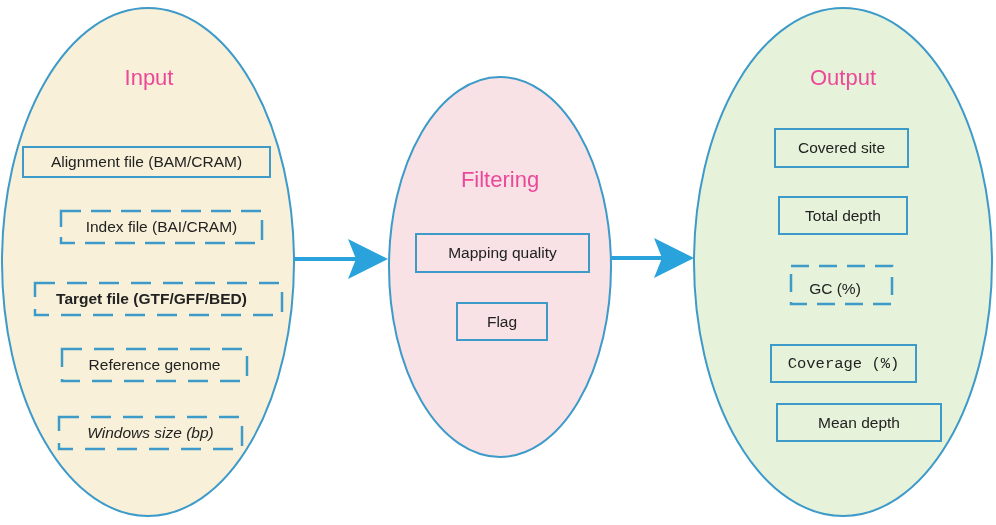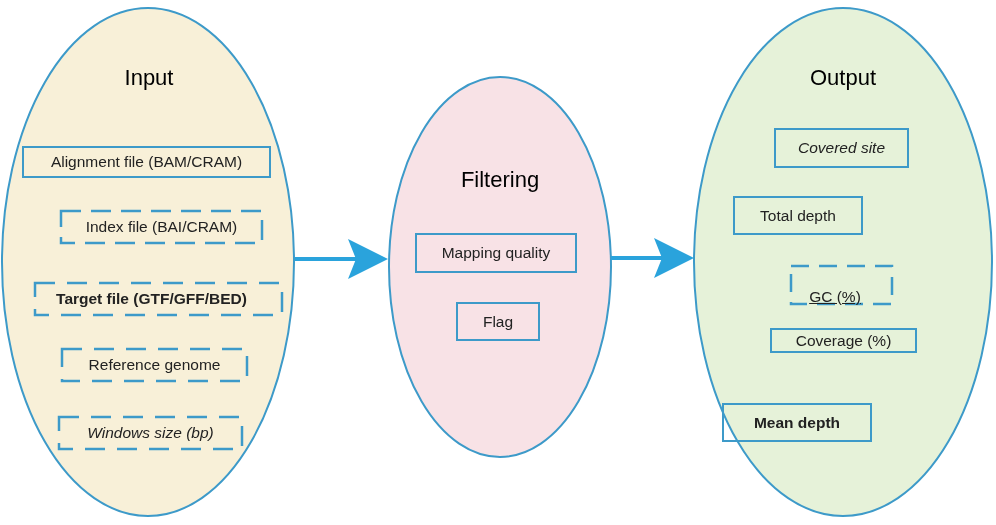--- a/index.html
+++ b/index.html
@@ -1,19 +1,19 @@
 <!DOCTYPE html>
 <html><head>
 <meta charset="utf-8">
 <style>
   html, body { margin:0; padding:0; background:#ffffff; }
   body { width:996px; height:525px; position:relative; overflow:hidden;
          font-family:"Liberation Sans", sans-serif; color:#222; }
   svg#diagram { position:absolute; left:0; top:0; }
-  .lbl { position:absolute; white-space:nowrap; color:#000000; }
+  .lbl { position:absolute; white-space:nowrap; color:#ec4899; }
   .title { font-size:22px; transform:translate(-50%,-50%); }
   .box { position:absolute; box-sizing:border-box; display:flex; align-items:center;
          justify-content:center; font-size:15.5px; color:#222; white-space:nowrap; }
   .box.solid { border:2.5px solid #3d9ac9; }
 </style>
 </head>
 <body>
 
 <svg id="diagram" width="996" height="525" viewBox="0 0 996 525">
   <ellipse cx="148" cy="262" rx="146" ry="254" fill="#f8f0d8" stroke="#3d9ac9" stroke-width="2"></ellipse>
@@ -37,21 +37,21 @@
 </svg>
 
 <div class="lbl title" style="left:149px; top:78px;">Input</div>
 <div class="box solid" style="left:22px; top:146px; width:249px; height:32px;">Alignment file (BAM/CRAM)</div>
 <div class="box" style="left:61px; top:211px; width:201px; height:32px;">Index file (BAI/CRAM)</div>
 <div class="box" style="left:28px; top:283px; width:247px; height:32px;font-weight:bold;">Target file (GTF/GFF/BED)</div>
 <div class="box" style="left:62px; top:349px; width:185px; height:32px;">Reference genome</div>
 <div class="box" style="left:59px; top:417px; width:183px; height:32px;font-style:italic;">Windows size (bp)</div>
 
 <div class="lbl title" style="left:500px; top:168px;margin-top:12px;">Filtering</div>
-<div class="box solid" style="left:415px; top:233px; width:162px; height:40px;">Mapping quality</div>
-<div class="box solid" style="left:456px; top:302px; width:84px; height:39px;">Flag</div>
+<div class="box solid" style="left:415px; top:233px; width:175px; height:40px;">Mapping quality</div>
+<div class="box solid" style="left:456px; top:302px; width:92px; height:39px;">Flag</div>
 
 <div class="lbl title" style="left:843px; top:78px;">Output</div>
-<div class="box solid" style="left:774px; top:128px; width:135px; height:40px;font-style:italic;">Covered site</div>
-<div class="box solid" style="left:733px; top:196px; width:130px; height:39px;">Total depth</div>
-<div class="box" style="left:791px; top:278px; width:88px; height:38px;text-decoration:underline;">GC (%)</div>
-<div class="box solid" style="left:770px; top:328px; width:147px; height:25px;">Coverage (%)</div>
-<div class="box solid" style="left:722px; top:403px; width:150px; height:39px;font-weight:bold;">Mean depth</div>
+<div class="box solid" style="left:774px; top:128px; width:135px; height:40px;">Covered site</div>
+<div class="box solid" style="left:778px; top:196px; width:130px; height:39px;">Total depth</div>
+<div class="box" style="left:791px; top:270px; width:88px; height:38px;">GC (%)</div>
+<div class="box solid" style="left:770px; top:344px; width:147px; height:39px;font-family:Liberation Mono, monospace;">Coverage (%)</div>
+<div class="box solid" style="left:776px; top:403px; width:166px; height:39px;">Mean depth</div>
 
 </body></html>

